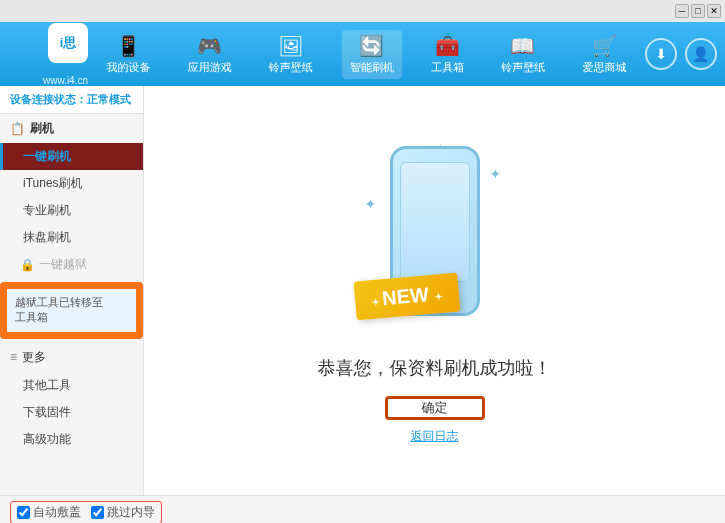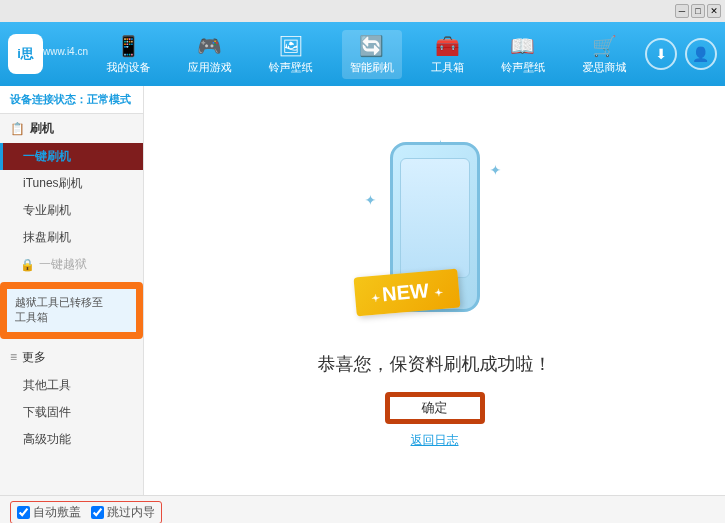--- a/index.html
+++ b/index.html
@@ -29,21 +29,22 @@
     .nav-bar {
       height: 64px;
       background: linear-gradient(to bottom, #3db8f5, #1a9de0);
       display: flex;
       align-items: center;
       padding: 0 8px;
     }
     .nav-logo {
       width: 80px;
       display: flex;
-      align-items: flex-start;
+      flex-direction: column;
+      align-items: flex-end;
       color: white;
     }
     .nav-logo-icon {
       width: 40px; height: 40px;
       background: white;
       border-radius: 8px;
       display: flex; align-items: center; justify-content: center;
       font-size: 18px; font-weight: bold; color: #1a9de0;
     }
     .nav-logo-sub { font-size: 10px; color: rgba(255,255,255,0.85); margin-top: 12px; }
@@ -240,23 +241,23 @@
     }
 
     .success-text {
       font-size: 18px;
       color: #333;
       margin-bottom: 16px;
     }
 
     .confirm-btn {
       width: 100px;
-      height: 32px;
+      height: 24px;
       background: white;
-      border: 5px solid #c2410c;
+      border: 3px solid #c2410c;
       border-radius: 4px;
       cursor: pointer;
       font-size: 13px;
       color: #333;
       margin-bottom: 8px;
     }
 
     .go-back-link {
       font-size: 12px;
       color: #1a9de0;

